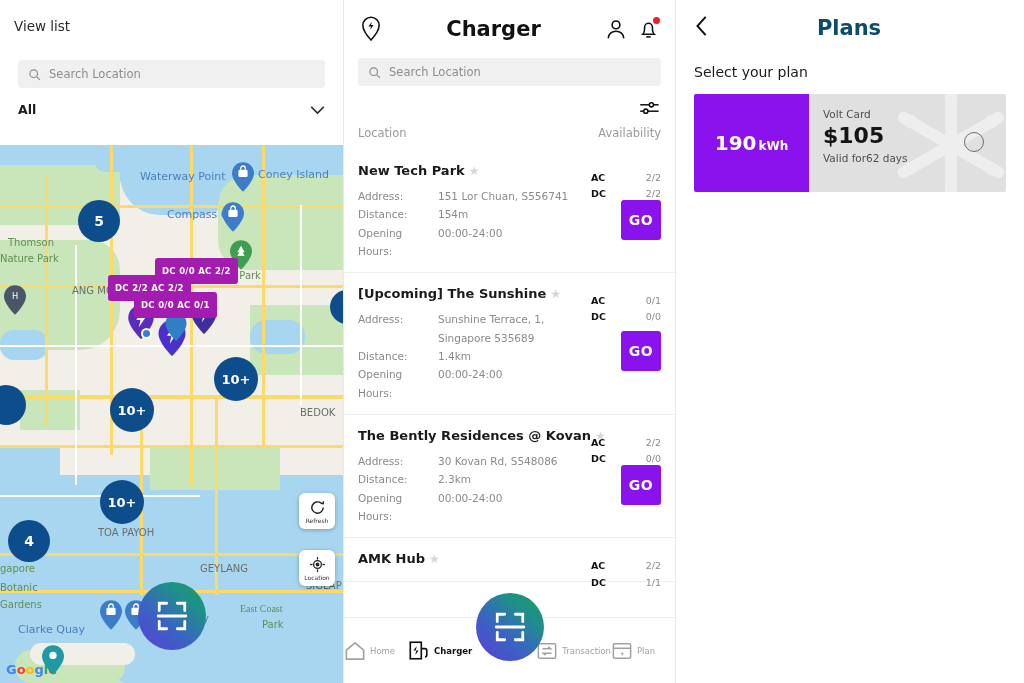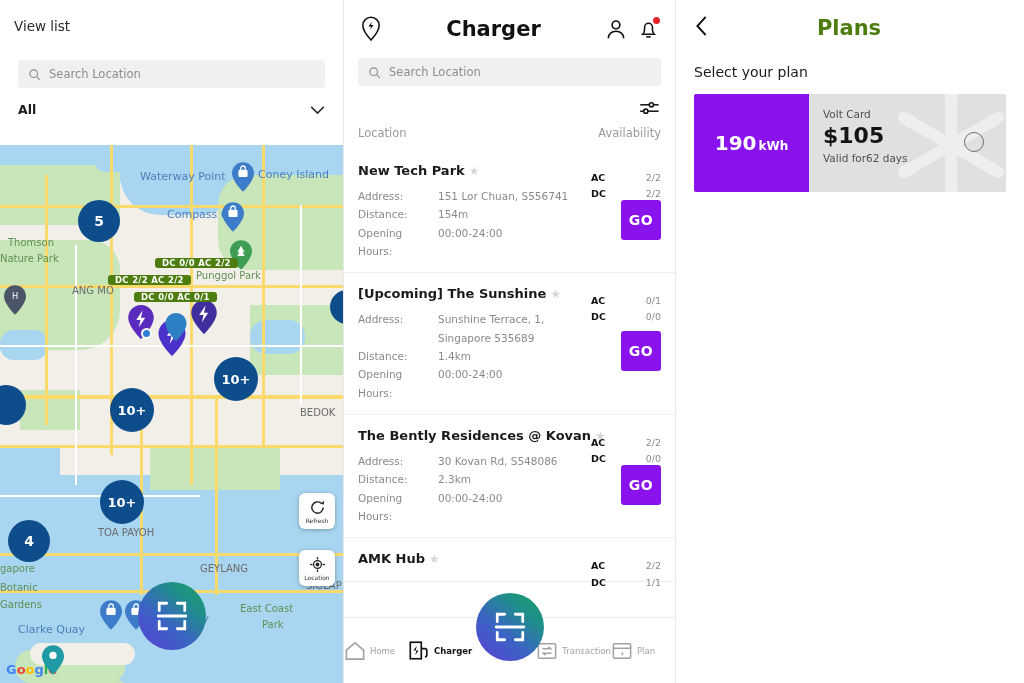--- a/index.html
+++ b/index.html
@@ -25,22 +25,22 @@
   .water { position:absolute; background:#a8d6f0; }
   .green { position:absolute; background:#c8e6b9; }
   .road { position:absolute; background:#fbd96b; }
   .road-w { position:absolute; background:#ffffff; }
   .maplabel { position:absolute; font-size:10px; color:#6b6b6b; white-space:nowrap; }
   .maplabel.blue { color:#4b7fbd; font-size:11px; }
   .maplabel.greenl { color:#5f8f52; }
   .cluster { position:absolute; border-radius:50%; background:#0e4d8c; color:#fff;
       display:flex; align-items:center; justify-content:center; font-weight:700; }
   .pin { position:absolute; width:22px; height:30px; }
-  .infochip { position:absolute; background:#4d7c0f; color:#fff; font-size:8.5px; font-weight:700;
-      padding:0 7px; border-radius:3px; white-space:nowrap; letter-spacing:.3px; }
+  .infochip { position:absolute; background:#a21caf; color:#fff; font-size:8.5px; font-weight:700;
+      padding:8px 7px; border-radius:3px; white-space:nowrap; letter-spacing:.3px; }
   .mapctrl { position:absolute; right:8px; width:36px; height:36px; background:#fff; border-radius:6px;
       box-shadow:0 1px 4px rgba(0,0,0,.28); display:flex; flex-direction:column;
       align-items:center; justify-content:center; gap:1px; }
   .mapctrl .cap { font-size:6px; color:#333; }
   .scan-fab { position:absolute; border-radius:50%;
       background: linear-gradient(40deg,#5b3fd4 0%,#3a63c4 40%,#1f8f8a 72%,#1a9e63 100%);
       display:flex; align-items:center; justify-content:center; }
   .gbrand { position:absolute; left:6px; bottom:6px; font-size:13px; font-weight:700; font-family:"DejaVu Sans",sans-serif; }
 
   
@@ -73,21 +73,21 @@
   .bottom-nav { position:absolute; left:0; right:0; bottom:0; height:66px; background:#fff;
       border-top:1px solid #ececec; display:flex; align-items:center; }
   .nav-item { flex:1; display:flex; flex-direction:row; align-items:center; gap:4px; }
   .nav-item .nlbl { font-size:8.5px; color:#a2a2a2; }
   .nav-item.active .nlbl { color:#111; font-weight:700; }
   .nav-spacer { flex:1; }
 
   
   .panel-plans { width: 348px; height: 683px; position: relative; background:#fff; overflow:hidden; }
   .plans-topbar { height: 56px; display:flex; align-items:center; padding: 0 18px; }
-  .plans-title { flex:1; text-align:center; font-size:21px; font-weight:700; color:#4d7c0f; margin-right:18px; }
+  .plans-title { flex:1; text-align:center; font-size:21px; font-weight:700; color:#0c4a6e; margin-right:18px; }
   .select-plan { padding: 8px 18px 0 18px; font-size:14px; color:#1a1a1a; }
   .plan-card { margin: 14px 18px 0 18px; height: 98px; display:flex; background:#e0e0e0;
       border-radius:2px; overflow:hidden; position:relative; }
   .plan-left { width:115px; background:#8a13ed; color:#fff; display:flex; align-items:center;
       justify-content:center; }
   .plan-kwh { font-size:20px; font-weight:700; }
   .plan-kwh small { font-size:12px; font-weight:700; margin-left:2px; }
   .plan-right { flex:1; padding: 14px 0 0 14px; position:relative; z-index:2; }
   .plan-name { font-size:10.5px; color:#4e4e4e; }
   .plan-price { font-size:22px; font-weight:700; color:#141414; margin-top:3px; }
@@ -176,21 +176,21 @@
           <div class="maplabel" style="left: 72px; top: 140px;">ANG MO</div>
           <div class="maplabel" style="left: 98px; top: 382px;">TOA PAYOH</div>
           <div class="maplabel" style="left: 300px; top: 262px;">BEDOK</div>
           <div class="maplabel" style="left: 200px; top: 418px;">GEYLANG</div>
           <div class="maplabel" style="left: 306px; top: 435px;">SIGLAP</div>
           <div class="maplabel greenl" style="left: 0px; top: 418px; text-align: right;">gapore</div>
           <div class="maplabel greenl" style="left: 0px; top: 437px;">Botanic</div>
           <div class="maplabel greenl" style="left: 0px; top: 454px;">Gardens</div>
           <div class="maplabel blue" style="left: 18px; top: 478px;">Clarke Quay</div>
           <div class="maplabel blue" style="left: 146px; top: 467px;">Suntec City</div>
-          <div class="maplabel greenl" style="left: 240px; top: 458px;">East Coast</div>
+          <div class="maplabel greenl" style="left: 240px; top: 458px; font-family: Liberation Serif, serif;">East Coast</div>
           <div class="maplabel greenl" style="left: 262px; top: 474px;">Park</div>
         </div>
       <div id="map-clusters">
           <div class="cluster" style="left: 78px; top: 55px; width: 42px; height: 42px; font-size: 14px;">5</div>
           <div class="cluster" style="left: 214px; top: 212px; width: 44px; height: 44px; font-size: 13px;">10+</div>
           <div class="cluster" style="left: 110px; top: 243px; width: 44px; height: 44px; font-size: 13px;">10+</div>
           <div class="cluster" style="left: 100px; top: 335px; width: 44px; height: 44px; font-size: 13px;">10+</div>
           <div class="cluster" style="left: 8px; top: 375px; width: 42px; height: 42px; font-size: 14px;">4</div>
           <div class="cluster" style="left: -14px; top: 240px; width: 40px; height: 40px; font-size: 14px;"></div>
           <div class="cluster" style="left: 330px; top: 145px; width: 34px; height: 34px; font-size: 14px;"></div>

